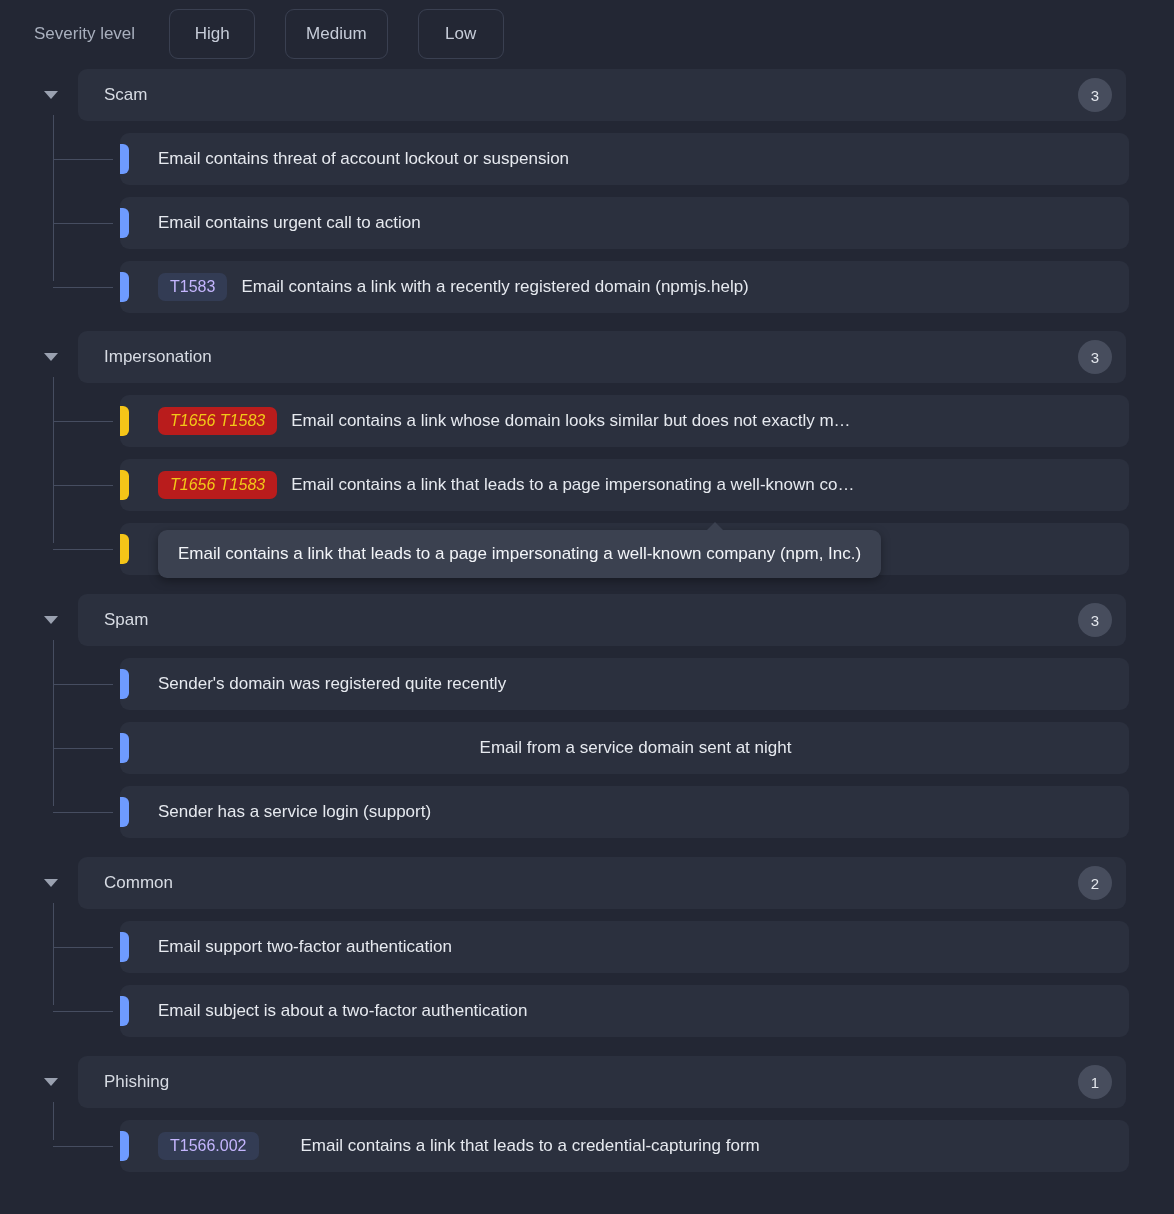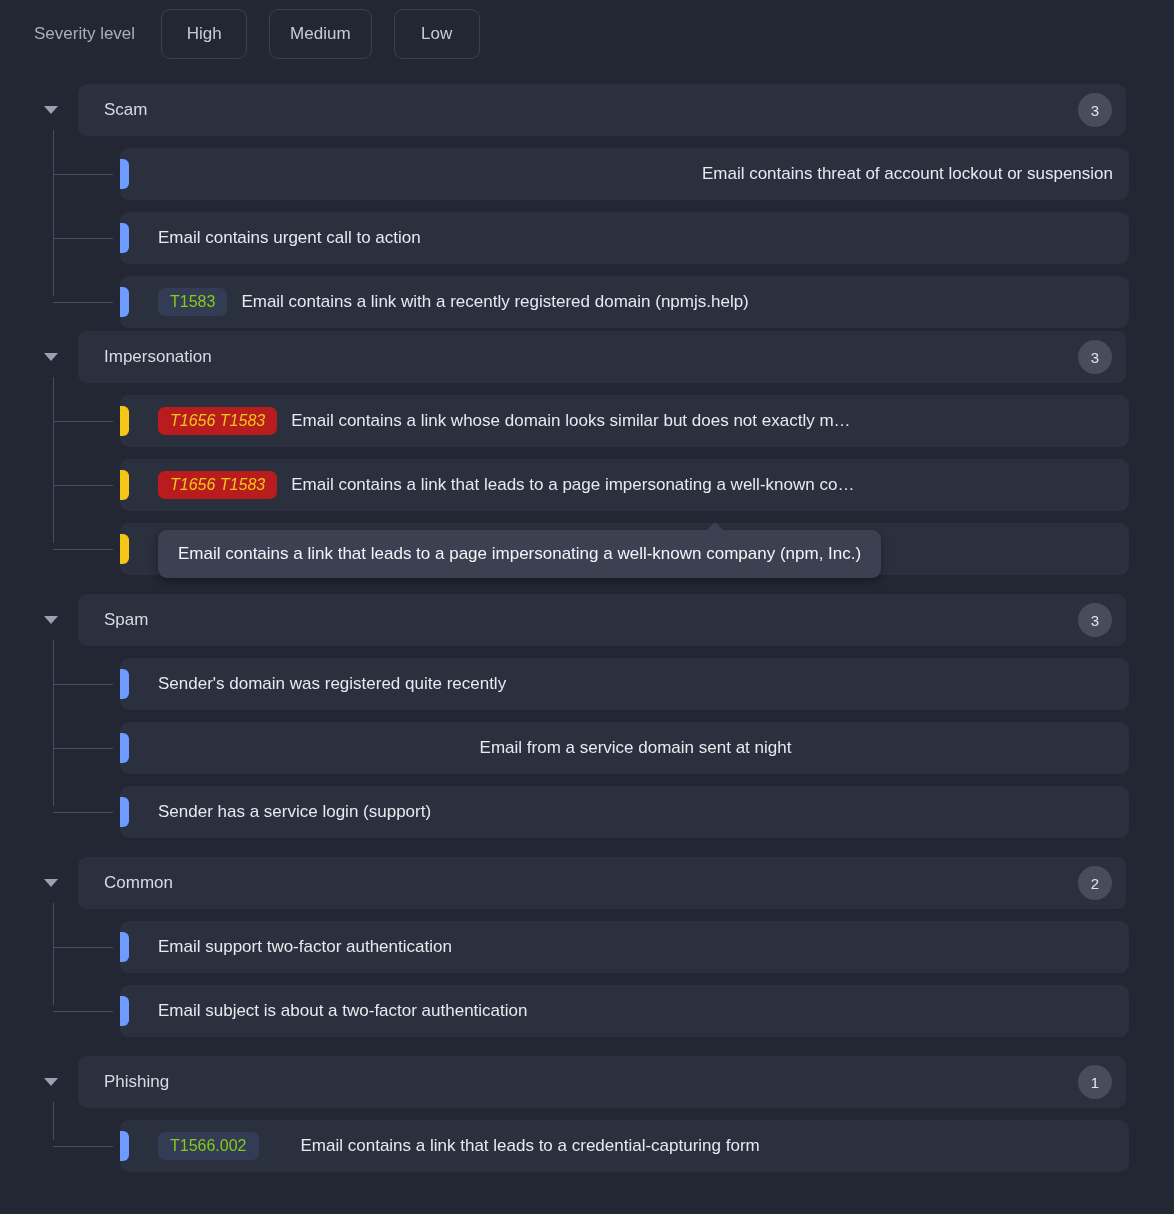--- a/index.html
+++ b/index.html
@@ -20,21 +20,21 @@
   }
 
   
   .filter-bar {
     position: absolute;
     left: 0; top: 0;
     width: 1174px; height: 68px;
     display: flex;
     align-items: center;
     padding-left: 34px;
-    gap: 8px;
+    gap: 16px;
   }
   .filter-label {
     font-size: 17px;
     color: #a8afbd;
     margin-right: 18px;
     white-space: nowrap;
   }
   .sev-btn {
     height: 50px;
     min-width: 86px;
@@ -153,21 +153,21 @@
 
   .tag {
     flex: 0 0 auto;
     margin-left: 26px;
     margin-right: 2px;
     padding: 5px 12px;
     border-radius: 7px;
     font-size: 16px;
     white-space: nowrap;
   }
-  .tag.blue   { background: #333c54; color: #84cc16; }
+  .tag.blue   { background: #333c54; color: #c4b5fd; }
   .tag.yellow { background: #b91c1c; color: #f2c818; font-style: italic; }
 
   .row-text {
     margin-left: 26px;
     font-size: 17px;
     color: #e6e9ef;
     white-space: nowrap;
     overflow: hidden;
     text-overflow: ellipsis;
     flex: 1 1 auto;
@@ -202,29 +202,29 @@
 <div id="app">
 
   <div class="filter-bar">
     <span class="filter-label">Severity level</span>
     <div class="sev-btn">High</div>
     <div class="sev-btn">Medium</div>
     <div class="sev-btn">Low</div>
   </div>
 
   <div class="tree" id="tree">
-      <div class="group" style="position: absolute; left: 0px; right: 0px; top: 16px; height: 244px;">
+      <div class="group" style="position: absolute; left: 0px; right: 0px; top: 1px; height: 244px;">
         <div class="spine" style="height: 166px;"></div>
         <div class="group-header">
           <div class="chevron"></div>
           <span class="group-title">Scam</span>
           <span class="count-badge">3</span>
         </div>
         <div class="connector" style="top: 90px;"></div>
-        <div class="row" style="position: absolute; left: 0px; right: 0px; top: 64px; text-align: right;">
+        <div class="row" style="position: absolute; left: 0px; right: 0px; top: 64px;">
           <div class="sev-bar high"></div>
           <span class="row-text">Email contains threat of account lockout or suspension</span>
         </div>
         <div class="connector" style="top: 154px;"></div>
         <div class="row" style="position: absolute; left: 0px; right: 0px; top: 128px;">
           <div class="sev-bar high"></div>
           <span class="row-text">Email contains urgent call to action</span>
         </div>
         <div class="connector" style="top: 218px;"></div>
         <div class="row" style="position: absolute; left: 0px; right: 0px; top: 192px;">

